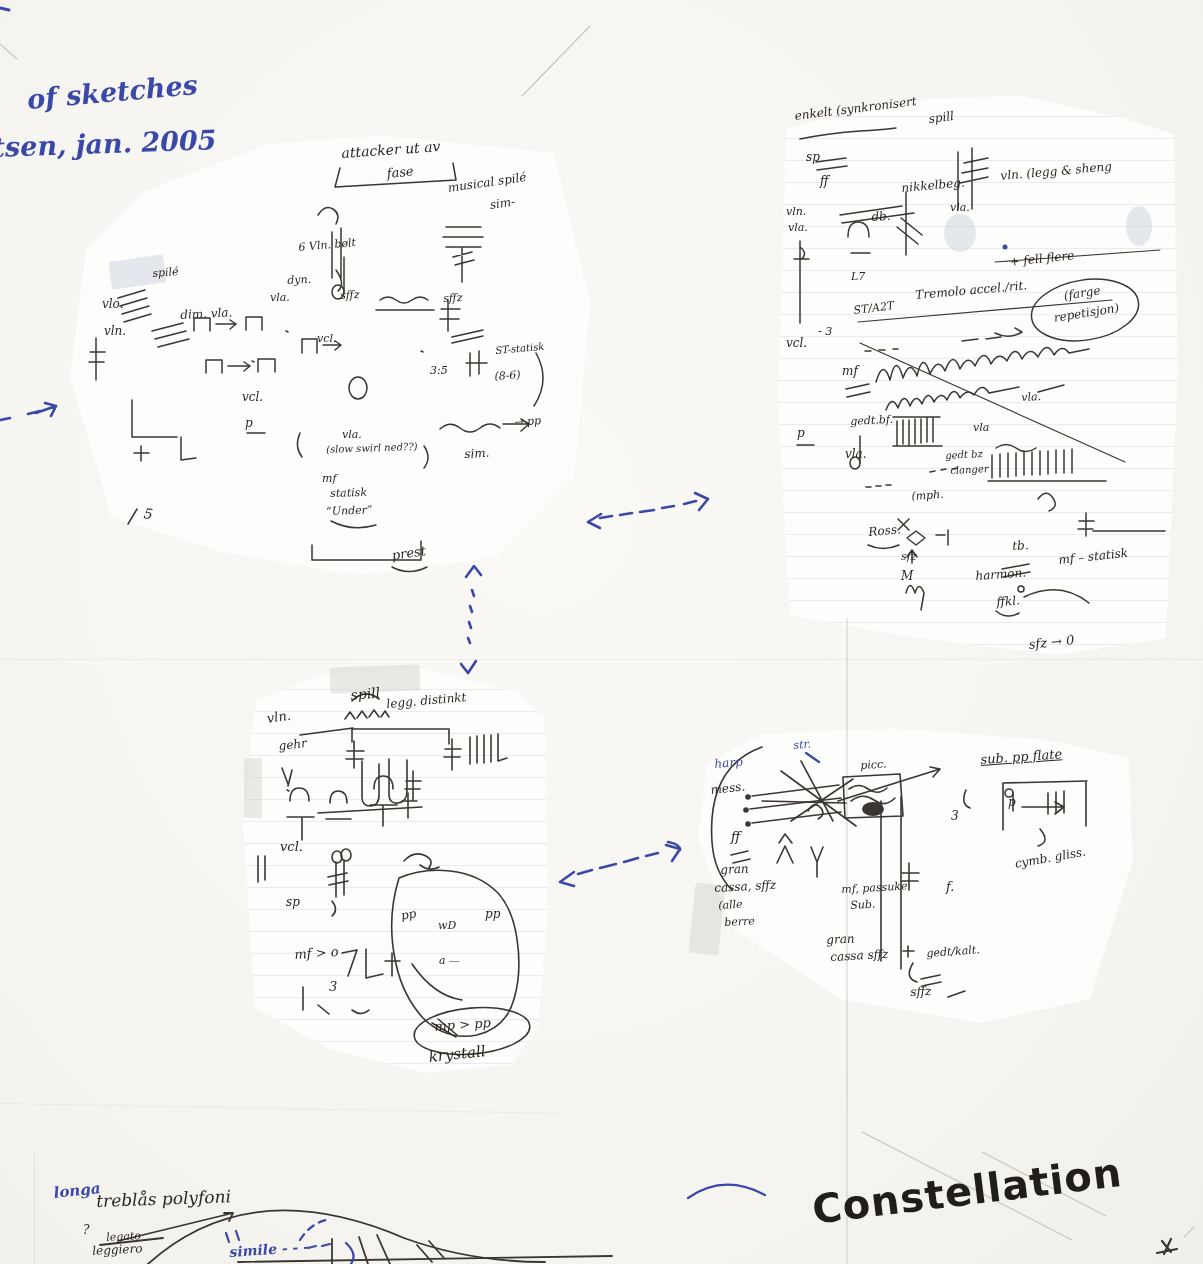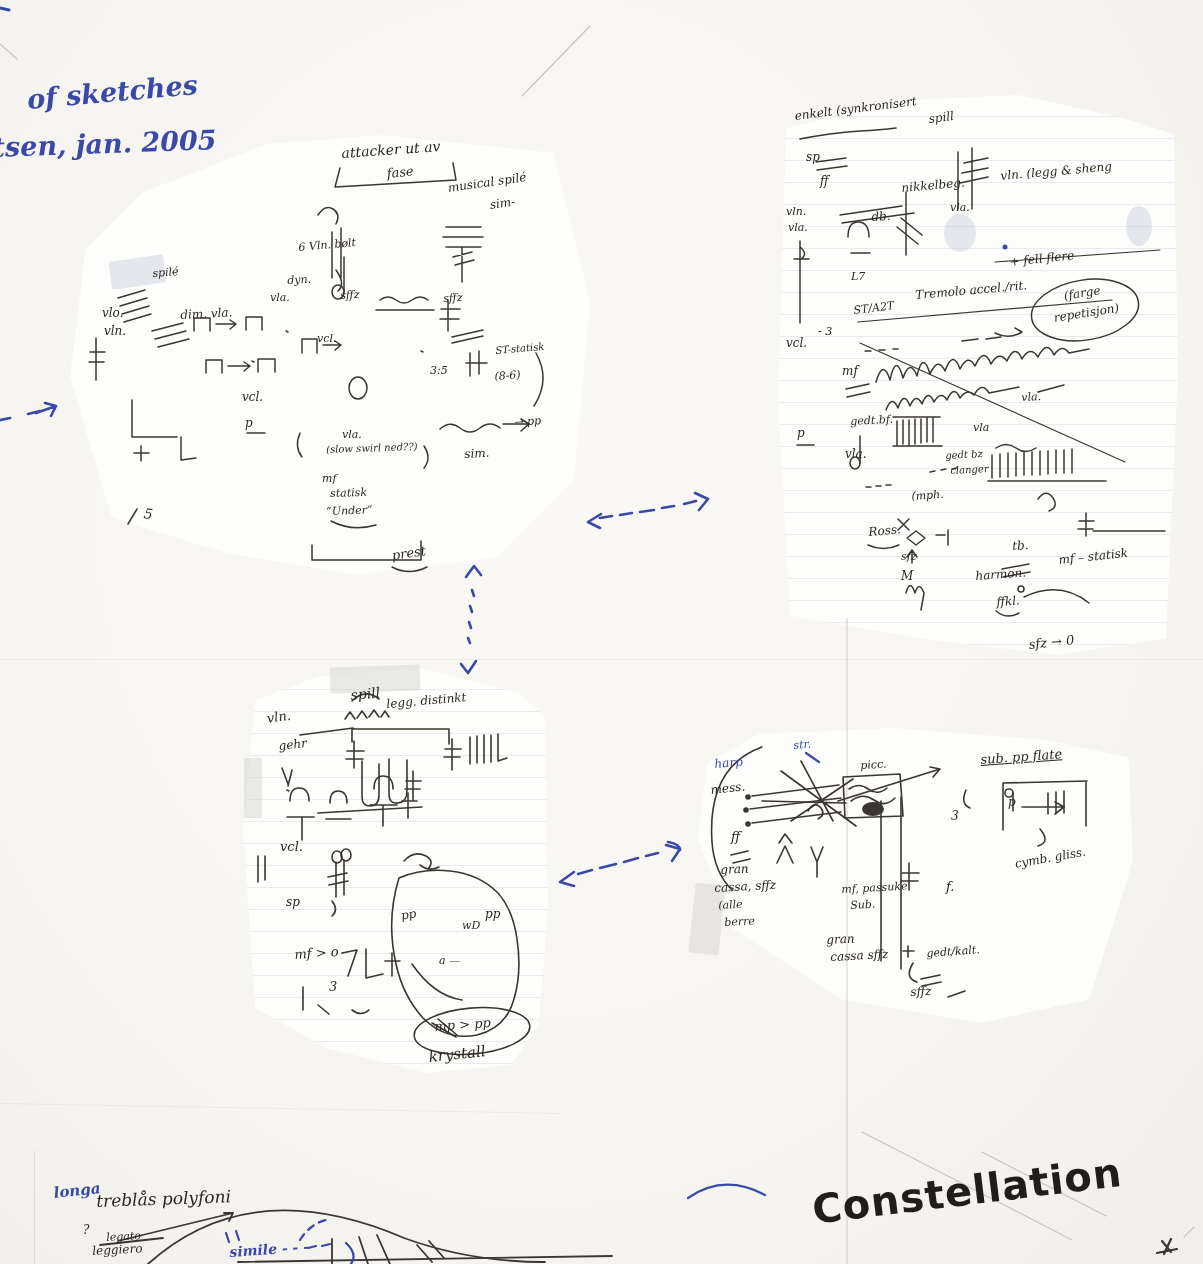--- a/index.html
+++ b/index.html
@@ -215,21 +215,21 @@
   </svg>
 
   <span class="hw hwb" style="left:26px;top:86px;font-size:27px;transform:rotate(-5deg);font-weight:600;">of sketches</span>
   <span class="hw hwb" style="left:-8px;top:134px;font-size:27px;transform:rotate(-2deg);font-weight:600;">tsen, jan. 2005</span>
 
   <span class="hw" style="left:341px;top:146px;font-size:14px;transform:rotate(-4deg);">attacker ut av</span>
   <span class="hw" style="left:386px;top:167px;font-size:13px;transform:rotate(-6deg);">fase</span>
   <span class="hw" style="left:447px;top:182px;font-size:12px;transform:rotate(-8deg);">musical spilé</span>
   <span class="hw" style="left:489px;top:199px;font-size:12px;transform:rotate(-8deg);">sim-</span>
   <span class="hw" style="left:152px;top:268px;font-size:11px;transform:rotate(-4deg);">spilé</span>
-  <span class="hw" style="left:102px;top:307px;font-size:12px;">vlo.</span>
+  <span class="hw" style="left:102px;top:298px;font-size:12px;">vlo.</span>
   <span class="hw" style="left:104px;top:325px;font-size:12px;">vln.</span>
   <span class="hw" style="left:180px;top:309px;font-size:12px;transform:rotate(-3deg);">dim. vla.</span>
   <span class="hw" style="left:298px;top:242px;font-size:11px;transform:rotate(-5deg);">6 Vln. bølt</span>
   <span class="hw" style="left:287px;top:275px;font-size:11px;transform:rotate(-3deg);">dyn.</span>
   <span class="hw" style="left:270px;top:292px;font-size:11px;">vla.</span>
   <span class="hw" style="left:340px;top:290px;font-size:11px;transform:rotate(-3deg);">sffz</span>
   <span class="hw" style="left:317px;top:333px;font-size:11px;">vcl.</span>
   <span class="hw" style="left:443px;top:293px;font-size:11px;transform:rotate(-3deg);">sffz</span>
   <span class="hw" style="left:495px;top:346px;font-size:10px;transform:rotate(-5deg);">ST-statisk</span>
   <span class="hw" style="left:430px;top:365px;font-size:11px;">3:5</span>
@@ -284,21 +284,21 @@
 
   <span class="hw" style="left:350px;top:688px;font-size:14px;transform:rotate(-5deg);">spill</span>
   <span class="hw" style="left:386px;top:698px;font-size:12px;transform:rotate(-5deg);">legg. distinkt</span>
   <span class="hw" style="left:266px;top:712px;font-size:13px;transform:rotate(-8deg);">vln.</span>
   <span class="hw" style="left:278px;top:740px;font-size:12px;transform:rotate(-6deg);">gehr</span>
   <span class="hw" style="left:280px;top:840px;font-size:13px;">vcl.</span>
   <span class="hw" style="left:286px;top:896px;font-size:12px;">sp</span>
   <span class="hw" style="left:294px;top:948px;font-size:13px;transform:rotate(-4deg);">mf &gt; o</span>
   <span class="hw" style="left:329px;top:980px;font-size:13px;">3</span>
   <span class="hw" style="left:400px;top:910px;font-size:12px;transform:rotate(-10deg);">pp</span>
-  <span class="hw" style="left:438px;top:920px;font-size:11px;margin-left:24px;">wD</span>
+  <span class="hw" style="left:438px;top:920px;font-size:11px;">wD</span>
   <span class="hw" style="left:485px;top:908px;font-size:12px;">pp</span>
   <span class="hw" style="left:439px;top:955px;font-size:11px;">a —</span>
   <span class="hw" style="left:434px;top:1020px;font-size:13px;transform:rotate(-4deg);">mp &gt; pp</span>
   <span class="hw" style="left:428px;top:1050px;font-size:15px;transform:rotate(-6deg);">krystall</span>
 
   <span class="hw hwb" style="left:793px;top:740px;font-size:11px;transform:rotate(-5deg);">str.</span>
   <span class="hw hwb" style="left:714px;top:758px;font-size:12px;transform:rotate(-5deg);">harp</span>
   <span class="hw" style="left:710px;top:784px;font-size:12px;transform:rotate(-6deg);">mess.</span>
   <span class="hw" style="left:860px;top:760px;font-size:11px;transform:rotate(-3deg);">picc.</span>
   <span class="hw ul" style="left:980px;top:753px;font-size:13px;transform:rotate(-4deg);">sub. pp flate</span>

